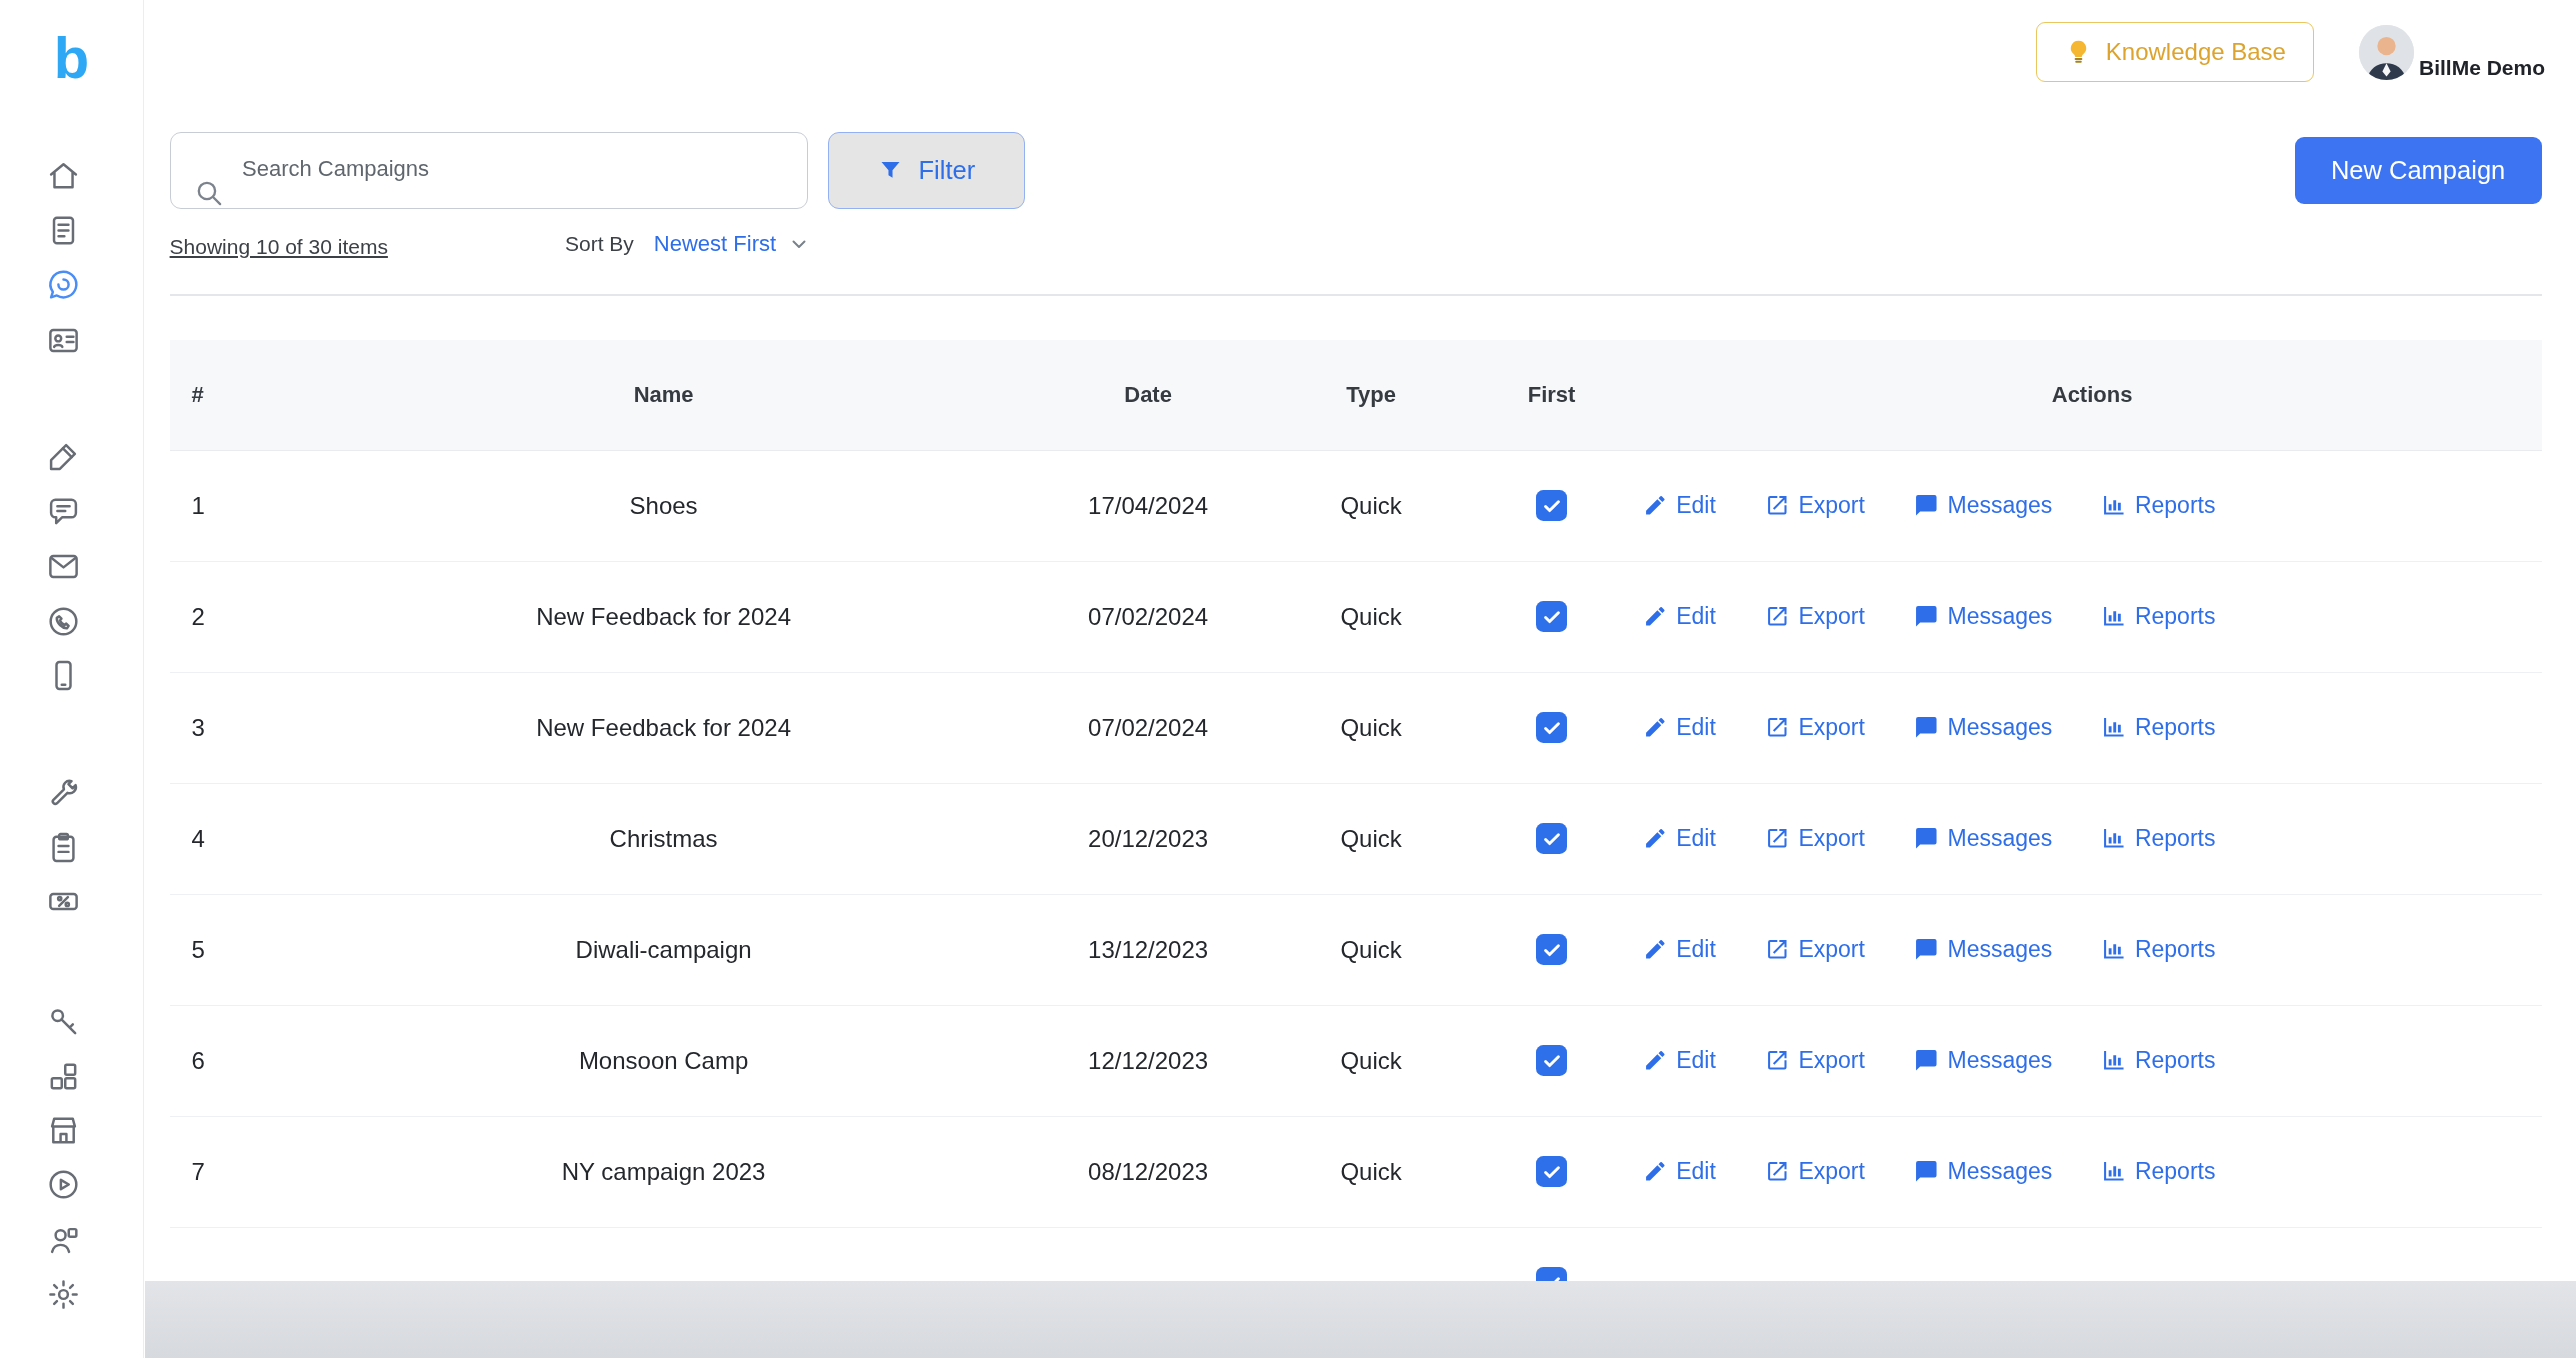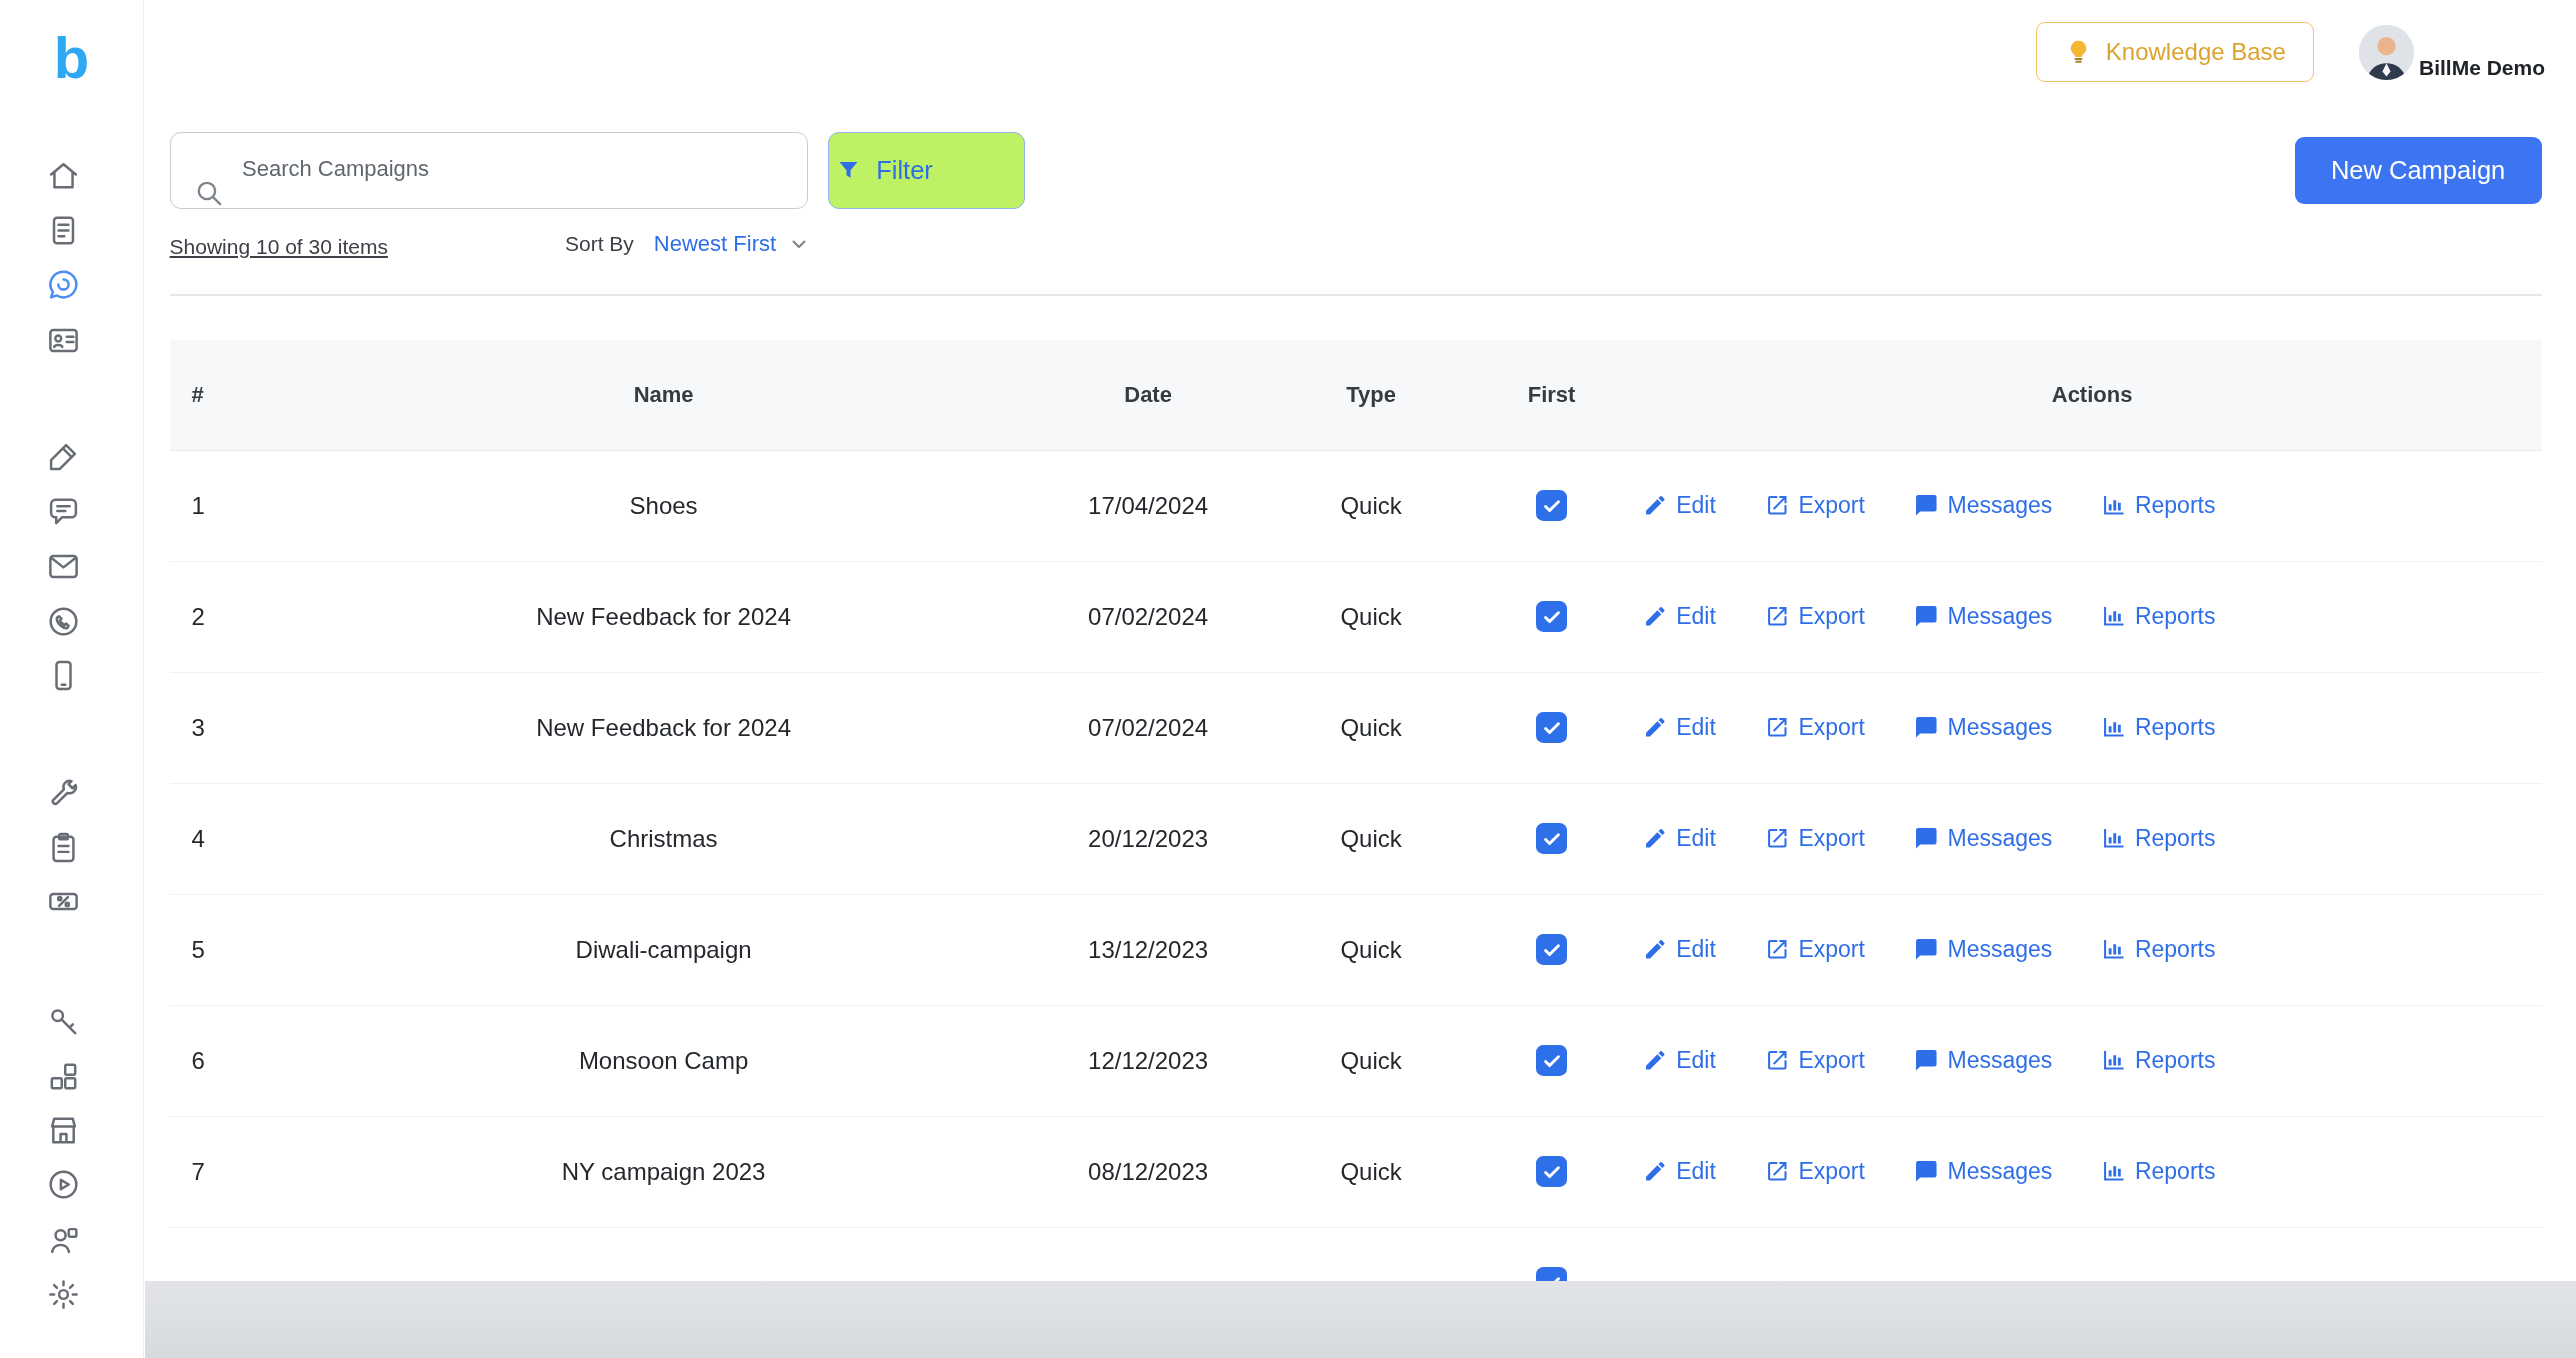--- a/index.html
+++ b/index.html
@@ -23,21 +23,21 @@
   .user { display:flex; align-items:flex-end; gap:5px; cursor:pointer; }
   .avatar { width:55px; height:55px; border-radius:50%; overflow:hidden; background:#dfe3e8; }
   .avatar svg { width:55px; height:55px; display:block; }
   .uname { font-size:21px; font-weight:700; color:#20242a; }
   
   .toolbar { position:absolute; top:131px; left:24.6px; width:2372px; height:78px; display:flex; align-items:center; }
   .search { width:638px; height:77px; box-sizing:border-box; border:1.8px solid #c8cdd5; border-radius:11px; display:flex; align-items:flex-end; padding-left:22px; background:#fff; }
   .search svg { width:31px; height:31px; color:#7c838c; margin-right:16.4px; flex:none; }
   .search input { flex:1; height:100%; border:none; outline:none; background:transparent; font-size:22px; color:#333; font-family:inherit; }
   .search input::placeholder { color:#5f666e; opacity:1; }
-  .filter { margin-left:20px; width:197px; height:77px; border:1.8px solid #93b0f2; border-radius:11px; background:#bef264; color:#2e6ee9; font-size:25.5px; font-weight:500; display:flex; align-items:center; gap:14.6px; cursor:pointer; font-family:inherit; }
+  .filter { margin-left:20px; width:197px; height:77px; border:1.8px solid #93b0f2; border-radius:11px; background:#e5e5e5; color:#2e6ee9; font-size:25.5px; font-weight:500; display:flex; align-items:center; justify-content:center; gap:14.6px; cursor:pointer; font-family:inherit; }
   .filter svg { width:27px; height:27px; }
   .new-campaign { margin-left:auto; width:247px; height:67px; border:none; border-radius:9px; background:#3c74f1; color:#ffffff; font-size:25.5px; font-weight:500; cursor:pointer; font-family:Liberation Sans, sans-serif; }
   
   .showing { position:absolute; top:235px; left:24.6px; font-size:21px; color:#3c4148;text-decoration:underline; }
   .sort { position:absolute; top:231px; left:420px; display:flex; align-items:center; gap:20px; font-size:21px; color:#3c4148; }
   .sort-value { display:inline-flex; align-items:center; gap:11px; color:#2e6ee9; font-size:22px; font-weight:500; cursor:pointer; }
   .sort-value svg { width:24px; height:24px; color:#7a818a; }
   .divider { position:absolute; top:294px; left:24.6px; width:2372px; height:1.8px; background:#e4e6ea; }
   
   .table-wrap { position:absolute; top:340px; left:24.6px; width:2372px; height:941px; overflow:hidden; }

